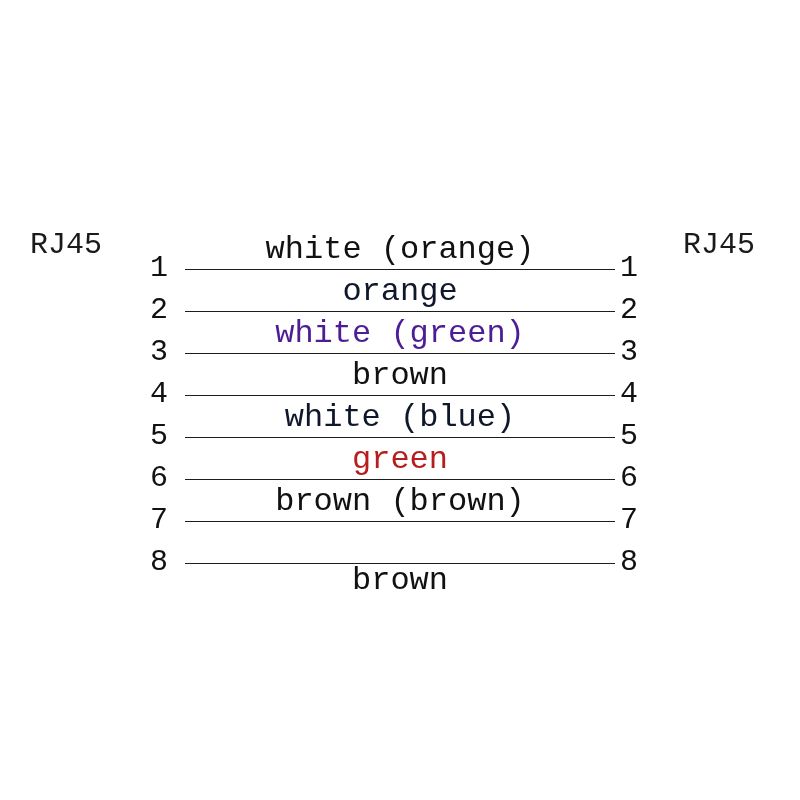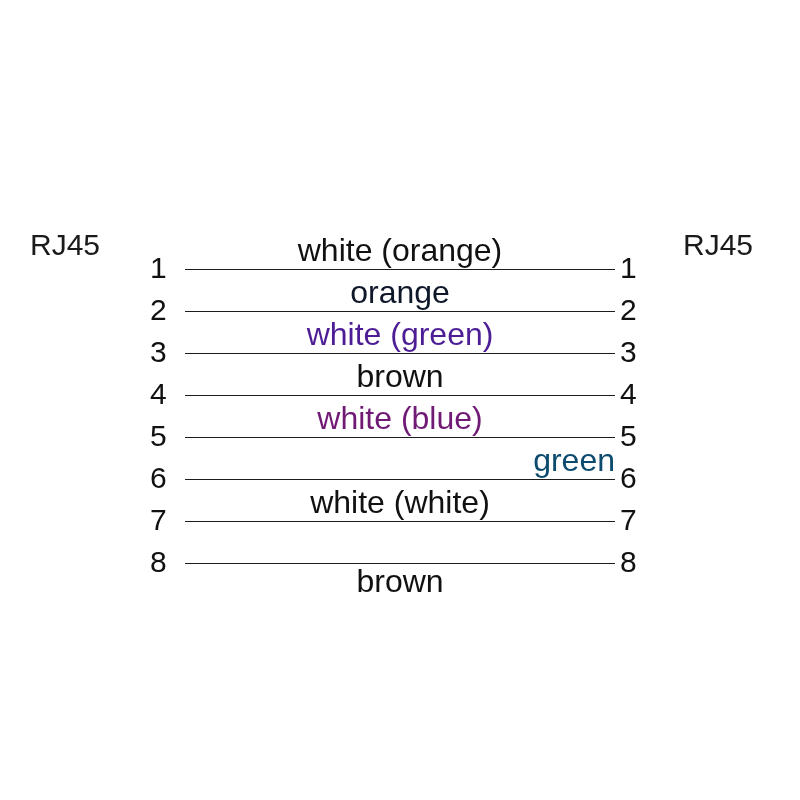--- a/index.html
+++ b/index.html
@@ -11,20 +11,21 @@
   body {
     font-family: "Liberation Sans", sans-serif;
     -webkit-font-smoothing: antialiased;
   }
   #canvas {
     position: relative;
     width: 800px;
     height: 744px;
     background: #ffffff;
     overflow: hidden;
+    font-family: Liberation Mono, monospace;
   }
 
   
   .connector-label {
     position: absolute;
     font-size: 30px;
     line-height: 30px;
     color: #1a1a1a;
     letter-spacing: 0px;
     white-space: nowrap;
@@ -123,33 +124,33 @@
         <div class="pin-number pin-right" style="color: rgb(17, 17, 17);">3</div>
       </div>
       <div class="wire-row" style="top: 394.8px;">
         <div class="pin-number pin-left" style="color: rgb(17, 17, 17);">4</div>
         <div class="wire-label" style="color: rgb(17, 17, 17);">brown</div>
         <div class="wire-line" style="border-top-color: rgb(28, 28, 28);"></div>
         <div class="pin-number pin-right" style="color: rgb(17, 17, 17);">4</div>
       </div>
       <div class="wire-row" style="top: 436.9px;">
         <div class="pin-number pin-left" style="color: rgb(17, 17, 17);">5</div>
-        <div class="wire-label" style="color: #701a75;">white (blue)</div>
+        <div class="wire-label" style="color: #0f172a;">white (blue)</div>
         <div class="wire-line" style="border-top-color: rgb(28, 28, 28);"></div>
         <div class="pin-number pin-right" style="color: rgb(17, 17, 17);">5</div>
       </div>
       <div class="wire-row" style="top: 479px;">
         <div class="pin-number pin-left" style="color: rgb(17, 17, 17);">6</div>
-        <div class="wire-label" style="color: #0c4a6e; text-align: right;">green</div>
+        <div class="wire-label" style="color: #b91c1c;">green</div>
         <div class="wire-line" style="border-top-color: rgb(28, 28, 28);"></div>
         <div class="pin-number pin-right" style="color: rgb(17, 17, 17);">6</div>
       </div>
       <div class="wire-row" style="top: 521.1px;">
         <div class="pin-number pin-left" style="color: rgb(17, 17, 17);">7</div>
-        <div class="wire-label" style="color: rgb(17, 17, 17);">white (white)</div>
+        <div class="wire-label" style="color: rgb(17, 17, 17);">brown (brown)</div>
         <div class="wire-line" style="border-top-color: rgb(28, 28, 28);"></div>
         <div class="pin-number pin-right" style="color: rgb(17, 17, 17);">7</div>
       </div>
       <div class="wire-row" style="top: 563.2px;">
         <div class="pin-number pin-left" style="color: rgb(17, 17, 17);">8</div>
         <div class="wire-label" style="color: rgb(17, 17, 17); margin-top: 37px;">brown</div>
         <div class="wire-line" style="border-top-color: rgb(28, 28, 28);"></div>
         <div class="pin-number pin-right" style="color: rgb(17, 17, 17);">8</div>
       </div>
     </div>

